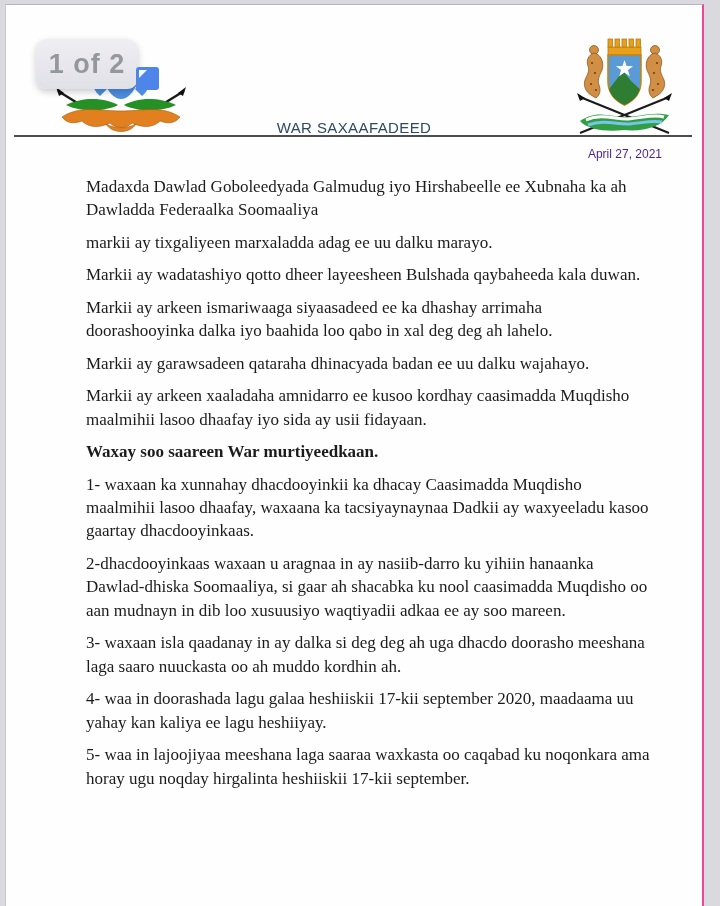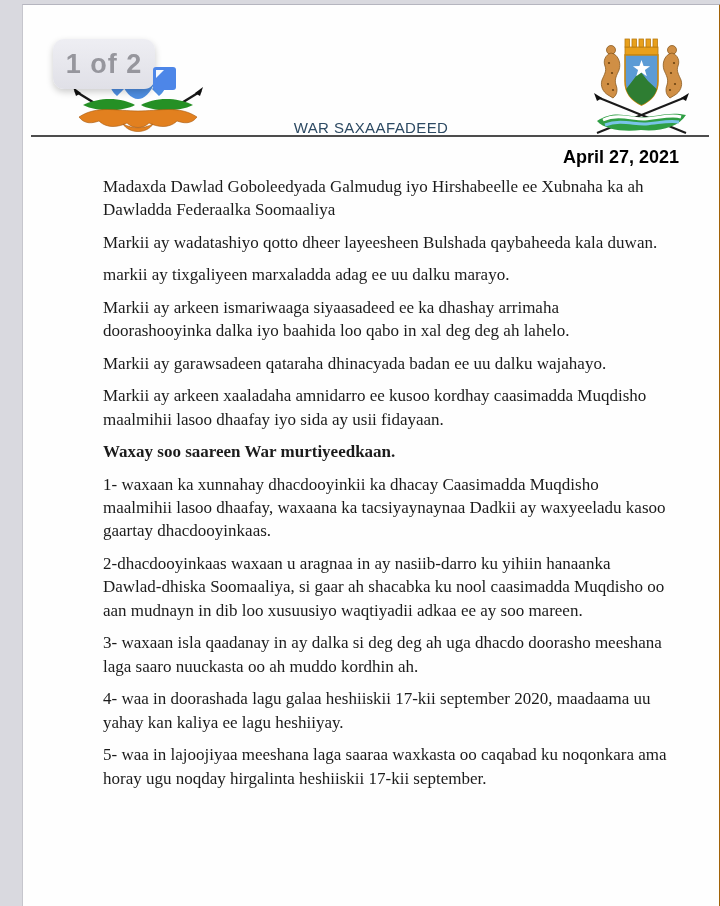--- a/index.html
+++ b/index.html
@@ -6,23 +6,22 @@
   body{
     width:720px;height:906px;position:relative;overflow:hidden;
     background:#d9d9df;
     font-family:"Liberation Sans",sans-serif;
   }
   .page{
     position:absolute;left:5px;top:4px;width:696px;height:902px;
     background:#fefefe;
     border-top:1px solid #b5b5bf;
     border-left:1px solid #c6c6cd;
-    border-right:2px solid #a16207;
+    border-right:2px solid #ec4899;
     box-shadow:inset 0 0 0 0 transparent;
-    margin-left:17px;
   }
   .badge{
     position:absolute;left:30px;top:34px;width:102px;height:50px;
     background:linear-gradient(180deg,#eeeef3 0%,#e0e0e7 100%);
     border-radius:11px;
     box-shadow:0 3px 7px rgba(0,0,0,.20);
     display:flex;align-items:center;justify-content:center;
     z-index:5;
   }
   .badge span{
@@ -46,21 +45,21 @@
     position:absolute;left:0;top:114px;width:100%;text-align:center;
     font-size:15px;font-weight:normal;color:#2d4a63;letter-spacing:.4px;
     font-family:"Liberation Sans",sans-serif;z-index:1;
   }
   .header-rule{
     position:absolute;left:8px;right:10px;top:130px;height:2px;
     background:#4d4d4d;z-index:1;
   }
   .doc-date{
     position:absolute;top:142px;right:40px;
-    font-size:18px;font-weight:bold;color:#000000;
+    font-size:12px;font-weight:normal;color:#4c1d95;
     font-family:"Liberation Sans",sans-serif;
   }
   .doc-body{
     position:absolute;left:80px;top:170px;width:568px;
     font-family:"Liberation Serif",serif;
     font-size:17px;line-height:1.38;color:#1b1b1b;
   }
   .doc-body p{margin:0 0 9px 0;}
   .doc-body p.bold{font-weight:bold;}
 </style>
@@ -159,22 +158,22 @@
   </div>
   <div class="corner-icon"></div>
 
   <div class="header-title">WAR SAXAAFADEED</div>
   <div class="header-rule"></div>
   <div class="doc-date">April 27, 2021</div>
 
   <div class="doc-body">
 
   <p class="para">Madaxda Dawlad Goboleedyada Galmudug iyo Hirshabeelle ee Xubnaha ka ah Dawladda Federaalka Soomaaliya</p>
+      <p class="para">markii ay tixgaliyeen marxaladda adag ee uu dalku marayo.</p>
       <p class="para">Markii ay wadatashiyo qotto dheer layeesheen Bulshada qaybaheeda kala duwan.</p>
-      <p class="para">markii ay tixgaliyeen marxaladda adag ee uu dalku marayo.</p>
       <p class="para">Markii ay arkeen ismariwaaga siyaasadeed ee ka dhashay arrimaha doorashooyinka dalka iyo baahida loo qabo in xal deg deg ah lahelo.</p>
       <p class="para">Markii ay garawsadeen qataraha dhinacyada badan ee uu dalku wajahayo.</p>
       <p class="para">Markii ay arkeen xaaladaha amnidarro ee kusoo kordhay caasimadda Muqdisho maalmihii lasoo dhaafay iyo sida ay usii fidayaan.</p>
       <p class="para bold">Waxay soo saareen War murtiyeedkaan.</p>
       <p class="para">1- waxaan ka xunnahay dhacdooyinkii ka dhacay Caasimadda Muqdisho maalmihii lasoo dhaafay, waxaana ka tacsiyaynaynaa Dadkii ay waxyeeladu kasoo gaartay dhacdooyinkaas.</p>
       <p class="para">2-dhacdooyinkaas waxaan u aragnaa in ay nasiib-darro ku yihiin hanaanka Dawlad-dhiska Soomaaliya, si gaar ah shacabka ku nool caasimadda Muqdisho oo aan mudnayn in dib loo xusuusiyo waqtiyadii adkaa ee ay soo mareen.</p>
       <p class="para">3- waxaan isla qaadanay in ay dalka si deg deg ah uga dhacdo doorasho meeshana laga saaro nuuckasta oo ah muddo kordhin ah.</p>
       <p class="para">4- waa in doorashada lagu galaa heshiiskii 17-kii september 2020, maadaama uu yahay kan kaliya ee lagu heshiiyay.</p>
       <p class="para">5- waa in lajoojiyaa meeshana laga saaraa waxkasta oo caqabad ku noqonkara ama horay ugu noqday hirgalinta heshiiskii 17-kii september.</p>
     </div>

